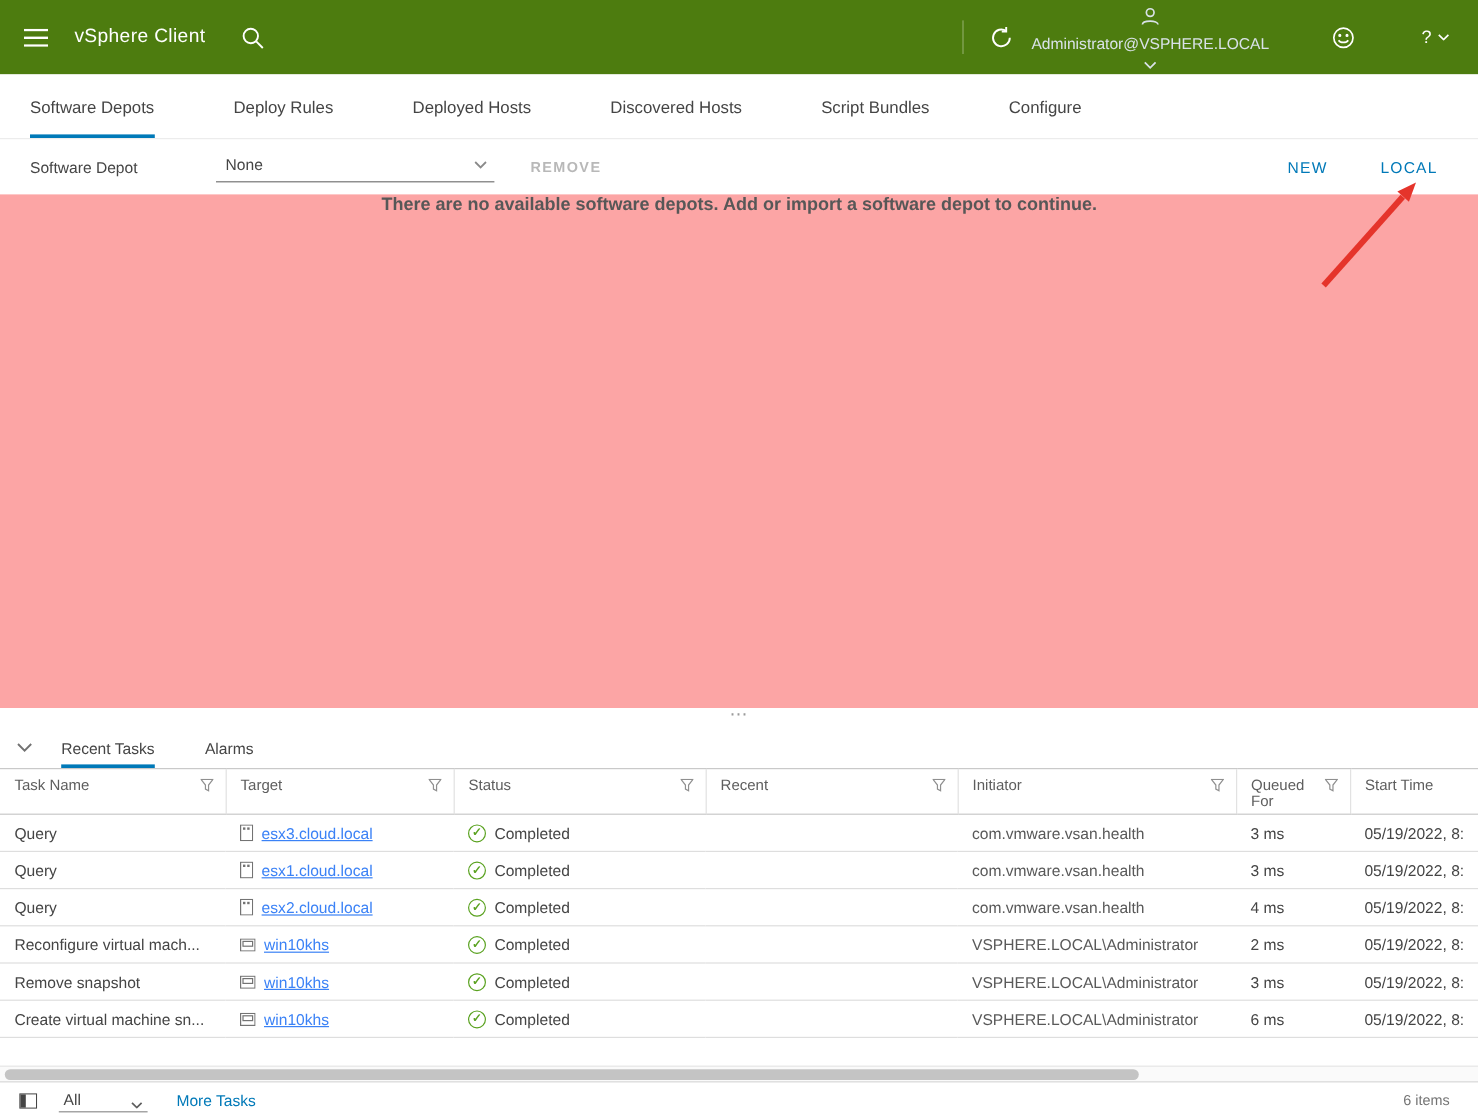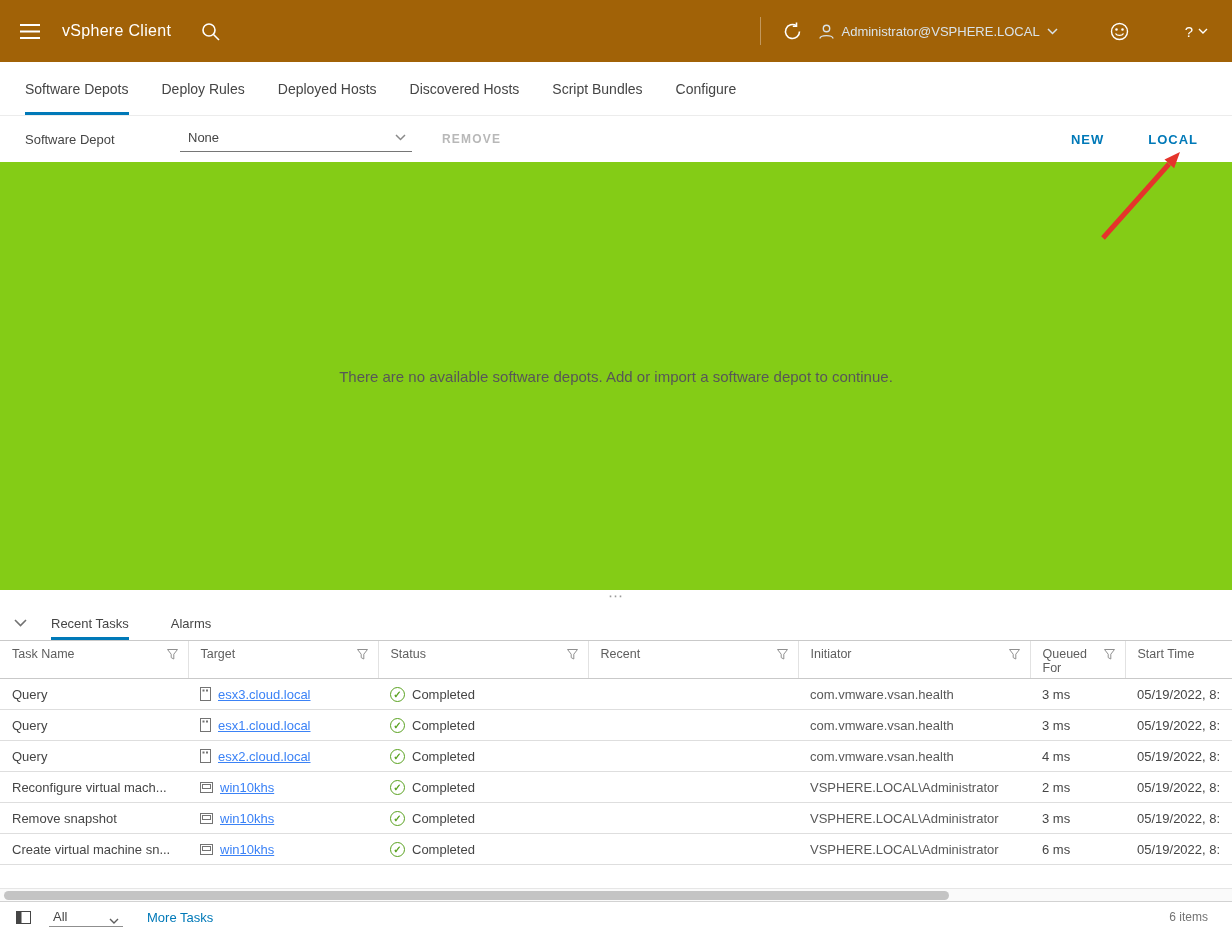--- a/index.html
+++ b/index.html
@@ -1,48 +1,48 @@
 <!DOCTYPE html>
 <html><head>
 <meta charset="utf-8">
 <style>
   * { margin:0; padding:0; box-sizing:border-box; }
   html,body { width:1232px; height:932px; overflow:hidden; }
   body { font-family:"Liberation Sans", sans-serif; background:#fff; position:relative; }
   .page { display:flex; flex-direction:column; width:1232px; height:932px; }
 
   
-  .header { height:62px; background:#a16207; display:flex; align-items:center; flex:none; color:#fff; }
+  .header { height:62px; background:#4d7c0f; display:flex; align-items:center; flex:none; color:#fff; }
   .hamburger { padding:0 14px 0 20px; cursor:pointer; display:flex; align-items:center; }
   .app-title { font-size:16px; letter-spacing:.3px; color:#ffffff; margin-left:8px; white-space:nowrap; }
   .search-btn { margin-left:30px; display:flex; align-items:center; cursor:pointer; }
   .header-spacer { flex:1; }
   .header-divider { width:1px; height:28px; background:rgba(255,255,255,.35); margin:0 12px; }
   .icon-btn { display:flex; align-items:center; cursor:pointer; padding:0 10px; }
-  .user-menu { display:flex; align-items:center; gap:7px; margin-left:6px; cursor:pointer; color:#d9e2e8; font-size:13px; white-space:nowrap; }
+  .user-menu { display:flex; align-items:center; gap:7px; margin-left:6px; cursor:pointer; color:#d9e2e8; font-size:13px; white-space:nowrap;flex-direction:column; }
   .smiley-btn { margin-left:42px; }
   .help-btn { margin-left:36px; margin-right:14px; gap:5px; color:#fff; font-size:15px; }
 
   
-  .nav-tabs { height:54px; display:flex; align-items:stretch; padding-left:25px; border-bottom:1px solid #ececec; flex:none; background:#fff; }
+  .nav-tabs { height:54px; display:flex; align-items:stretch; padding-left:25px; border-bottom:1px solid #ececec; flex:none; background:#fff;gap:33px; }
   .nav-tab { display:flex; align-items:center; margin-right:33px; font-size:14px; color:#454545; position:relative; cursor:pointer; white-space:nowrap; }
   .nav-tab.active::after { content:""; position:absolute; left:0; right:0; bottom:0; height:3px; background:#0079b8; }
 
   
   .depot-bar { height:46px; display:flex; align-items:center; padding:0 28px 0 25px; flex:none; }
   .depot-label { font-size:13px; color:#454545; width:155px; flex:none; }
   .depot-select { width:232px; height:26px; border-bottom:1px solid #767676; display:flex; align-items:center; justify-content:space-between; padding:0 6px 2px 8px; font-size:13px; color:#454545; cursor:pointer; flex:none; }
   .remove-btn { margin-left:30px; color:#b8b8b8; font-size:12px; letter-spacing:1.2px; font-weight:600; cursor:default; }
   .depot-spacer { flex:1; }
-  .link-action { color:#0079b8; font-size:13px; letter-spacing:1px; font-weight:700; cursor:pointer; }
+  .link-action { color:#0079b8; font-size:13px; letter-spacing:1px; font-weight:400; cursor:pointer; }
   .new-btn { margin-right:44px; }
   .import-btn { margin-right:6px; }
 
   
-  .main-area { flex:1; display:flex; align-items:center; justify-content:center; background:#84cc16; }
+  .main-area { flex:1; display:flex; align-items:flex-start; justify-content:center; background:#fca5a5;font-weight:bold; }
   .empty-message { font-size:15px; color:#575757; }
 
   
   .splitter { height:16px; flex:none; position:relative; cursor:row-resize; }
   .splitter-dots { position:absolute; left:50%; top:1px; transform:translateX(-50%); color:#9a9a9a; font-size:15px; letter-spacing:1px; line-height:10px; }
 
   
   .tasks-tabs { height:34px; display:flex; align-items:stretch; padding-left:14px; flex:none; }
   .collapse-btn { display:flex; align-items:center; margin-right:24px; cursor:pointer; }
   .task-tab { display:flex; align-items:center; margin-right:42px; font-size:13px; color:#454545; position:relative; cursor:pointer; }

